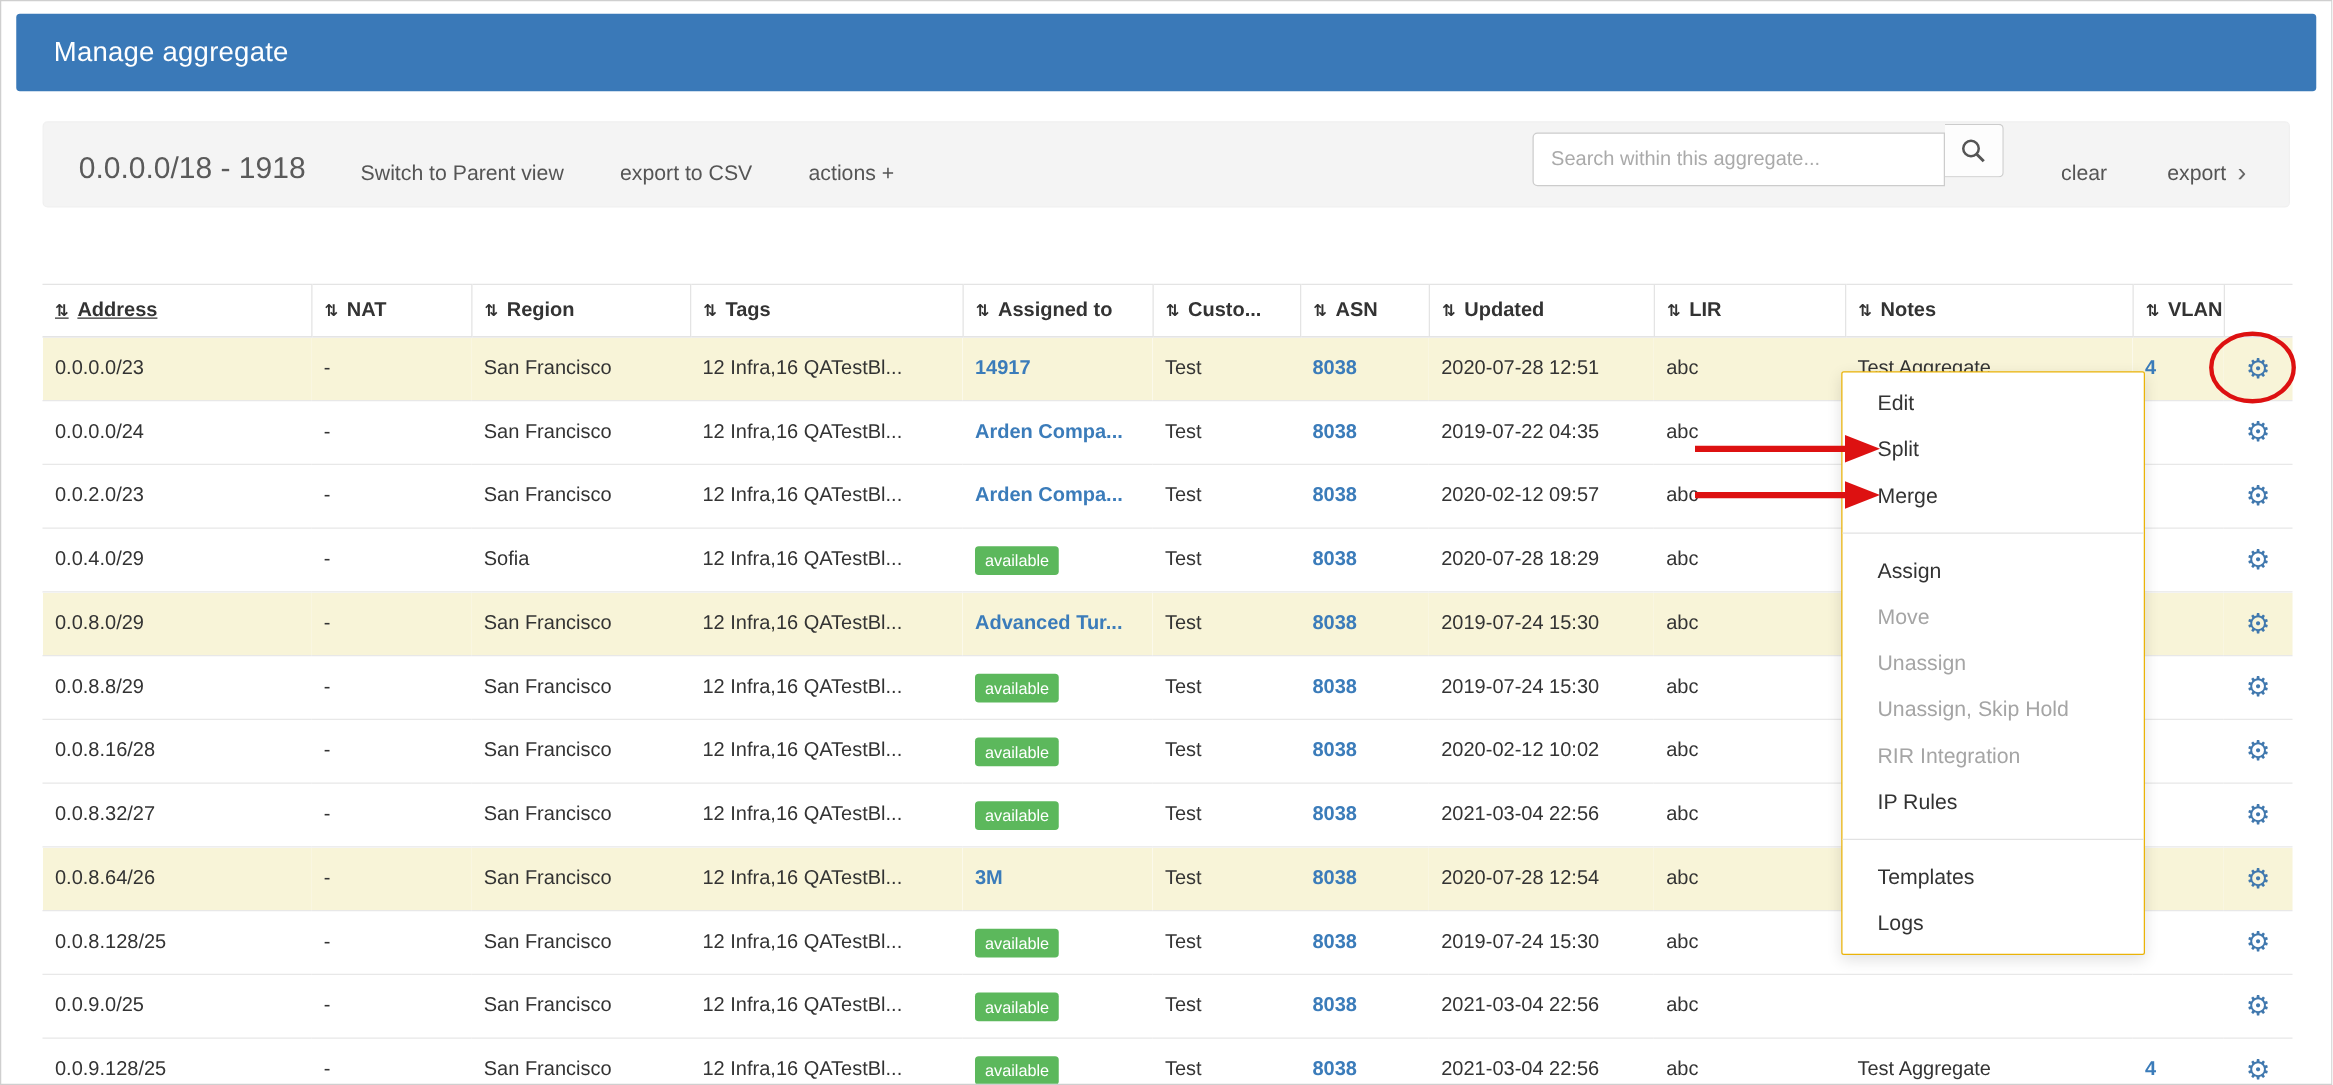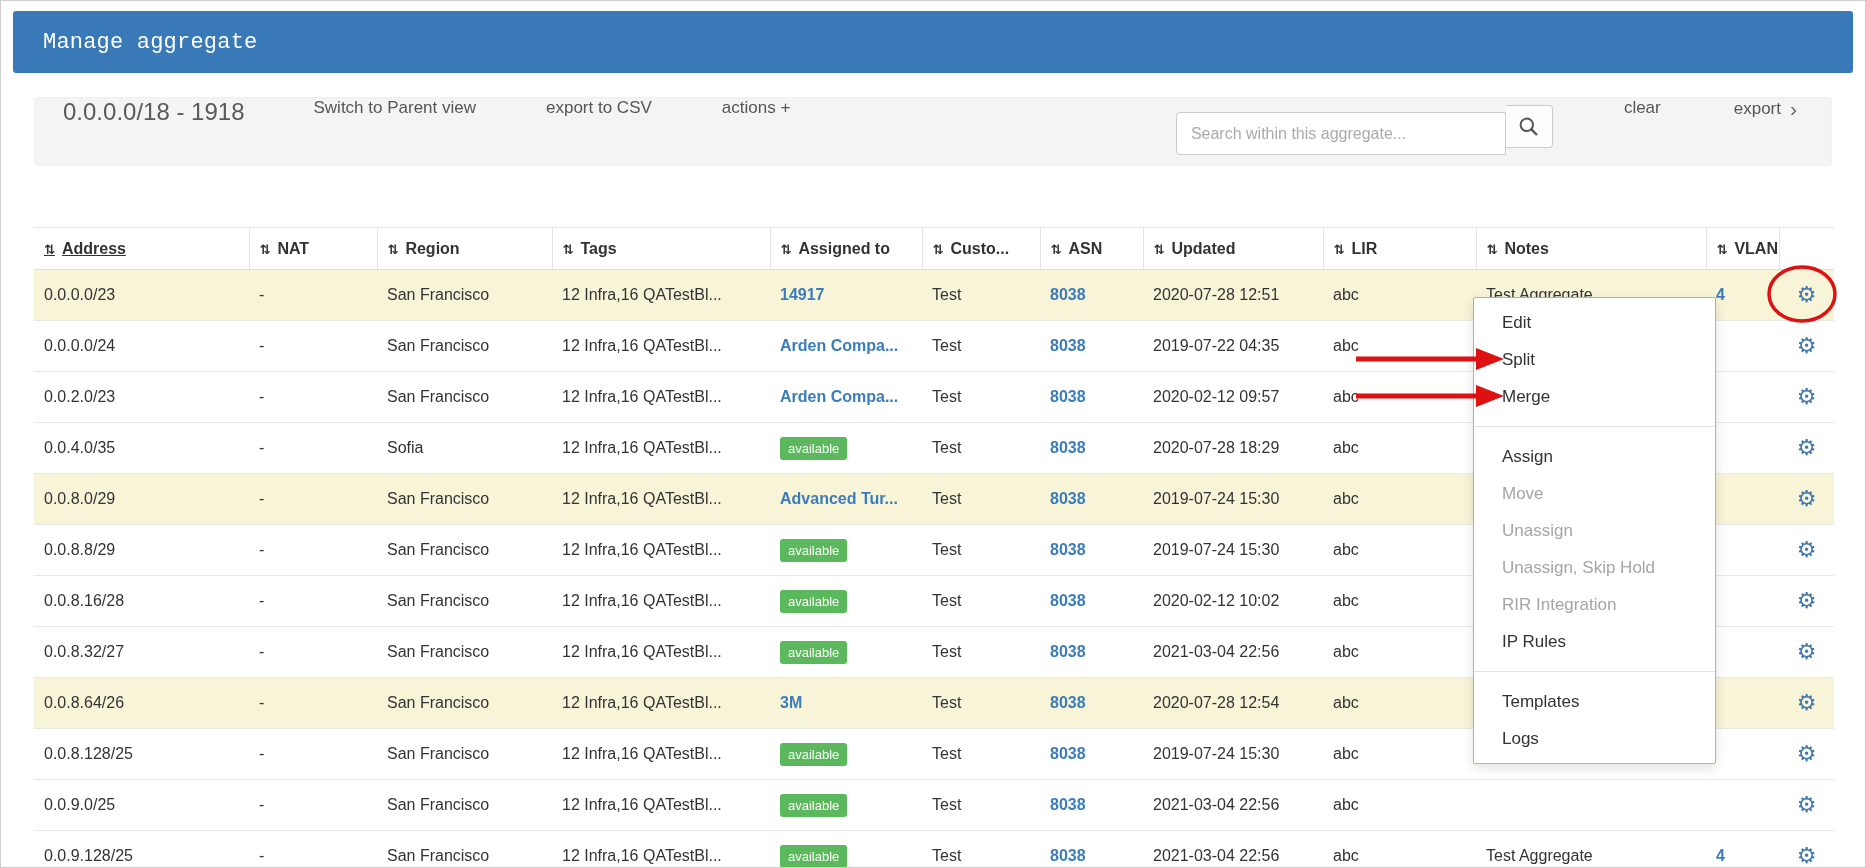--- a/index.html
+++ b/index.html
@@ -4,27 +4,27 @@
 <style>
   * { box-sizing: border-box; }
   html,body { margin:0; padding:0; background:#fff; }
   body { font-family:"Liberation Sans","DejaVu Sans",sans-serif; color:#333; }
   .page { position:relative; width:1866px; height:868px; background:#fff;
           border:1px solid #cfcfcf; overflow:hidden; }
 
   
   .titlebar { position:absolute; top:10px; left:12px; right:12px; height:62px;
               background:#3a79b8; border-radius:3px; display:flex; align-items:center;
-              padding:0 30px;font-family:Liberation Mono, monospace; }
+              padding:0 30px; }
   .title { color:#ffffff; font-size:22px; font-weight:400; letter-spacing:.2px; }
 
   
   .toolbar { position:absolute; top:96px; left:33px; right:33px; height:69px;
              background:#f4f4f4; border:1px solid #f0f0f0; border-radius:4px;
-             display:flex; align-items:flex-start; padding:0 28px;gap:25px; }
+             display:flex; align-items:flex-end; padding:16px 28px; }
   .agg-label { font-size:24px; color:#5a5a5a; margin-right:44px; white-space:nowrap; }
   .toolbar-link { font-size:17px; color:#555; margin-right:45px; cursor:pointer; white-space:nowrap; }
   .search-group { margin-left:auto; display:flex; align-items:center; }
   .search-input { width:330px; height:43px; border:1px solid #ccc; border-radius:4px 0 0 4px;
                   padding:0 14px; font-size:16px; color:#555; background:#fff; outline:none;
                   font-family:inherit;margin-top:14px; }
   .search-input::placeholder { color:#aaa; }
   .search-btn { width:47px; height:43px; border:1px solid #ccc; border-left:none;
                 border-radius:0 4px 4px 0; background:#fdfdfd; cursor:pointer;
                 display:flex; align-items:center; justify-content:center; padding:0; }
@@ -163,21 +163,21 @@
           <td class="c4"><a class="link">Arden Compa...</a></td>
           <td class="c5">Test</td>
           <td class="c6"><a class="link">8038</a></td>
           <td class="c7">2020-02-12 09:57</td>
           <td class="c8">abc</td>
           <td class="c9"></td>
           <td class="c10"></td>
           <td class="c11"><span class="gear">⚙</span></td>
         </tr>
         <tr>
-          <td class="c0">0.0.4.0/35</td>
+          <td class="c0">0.0.4.0/29</td>
           <td class="c1">-</td>
           <td class="c2">Sofia</td>
           <td class="c3 trunc">12 Infra,16 QATestBl...</td>
           <td class="c4"><span class="badge">available</span></td>
           <td class="c5">Test</td>
           <td class="c6"><a class="link">8038</a></td>
           <td class="c7">2020-07-28 18:29</td>
           <td class="c8">abc</td>
           <td class="c9"></td>
           <td class="c10"></td>

